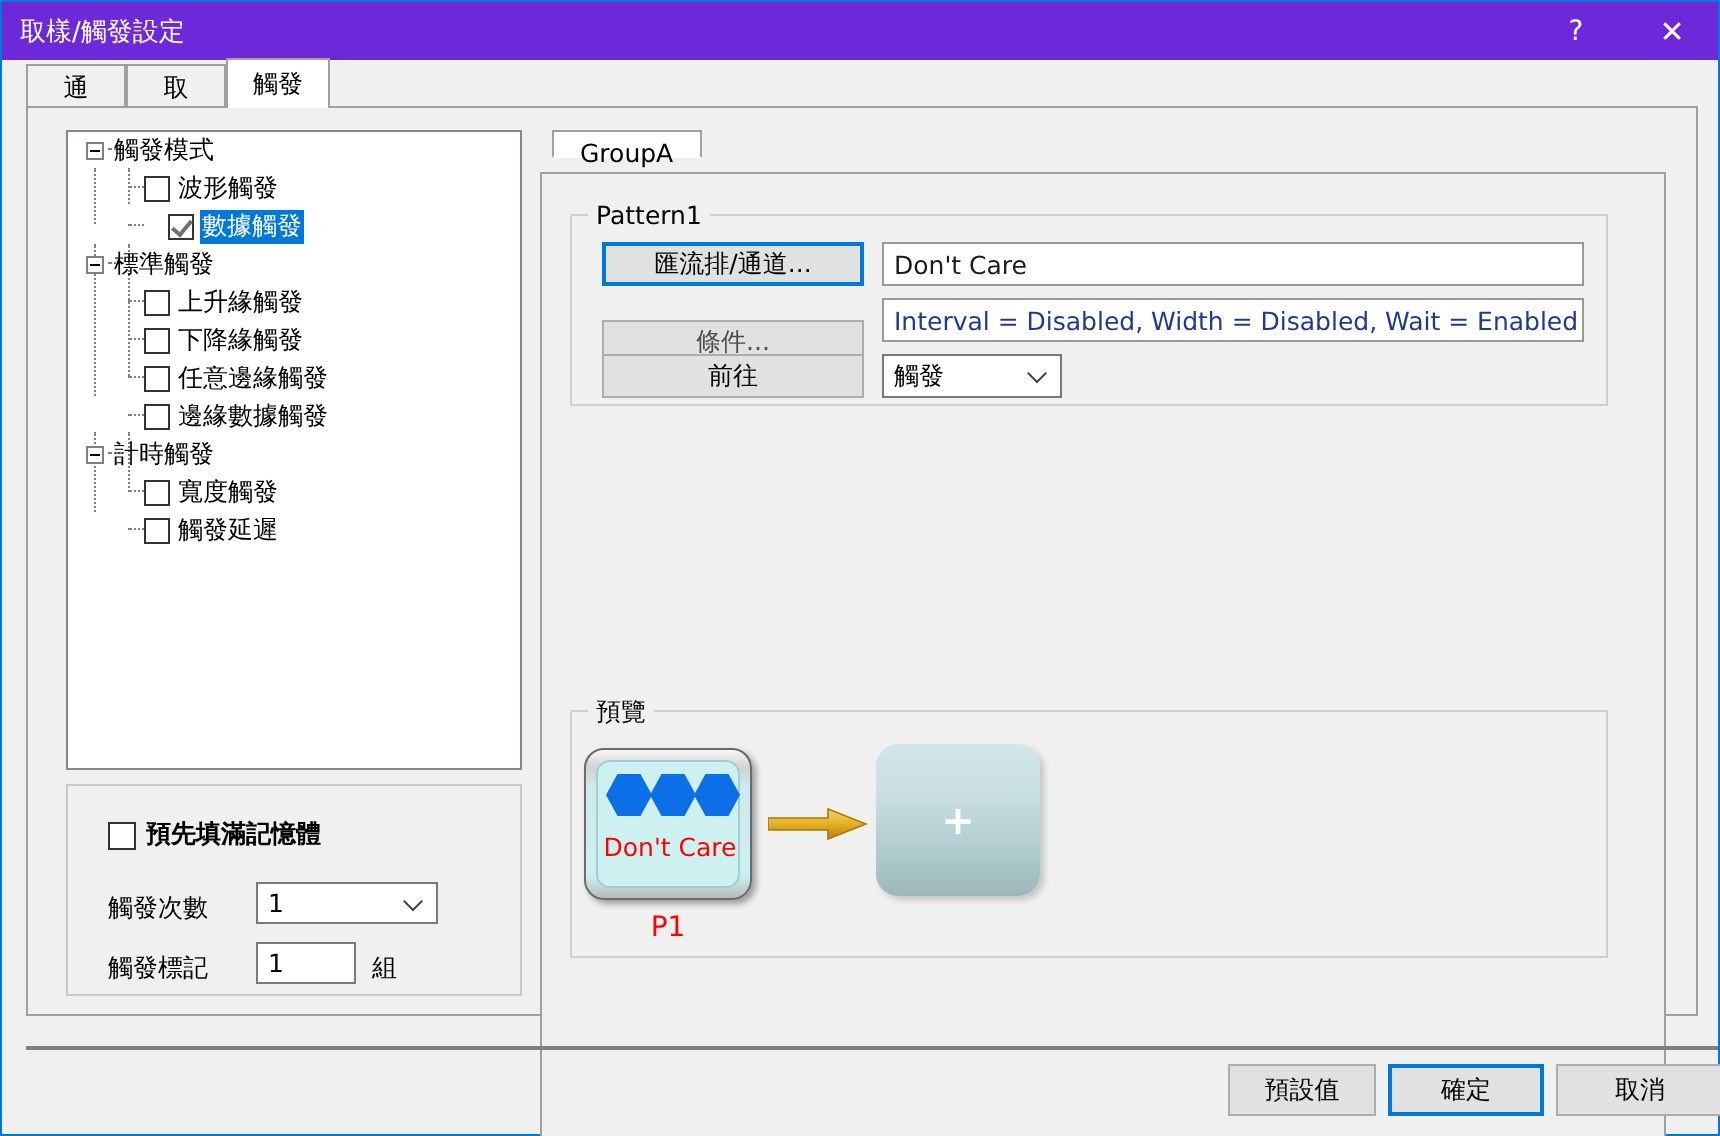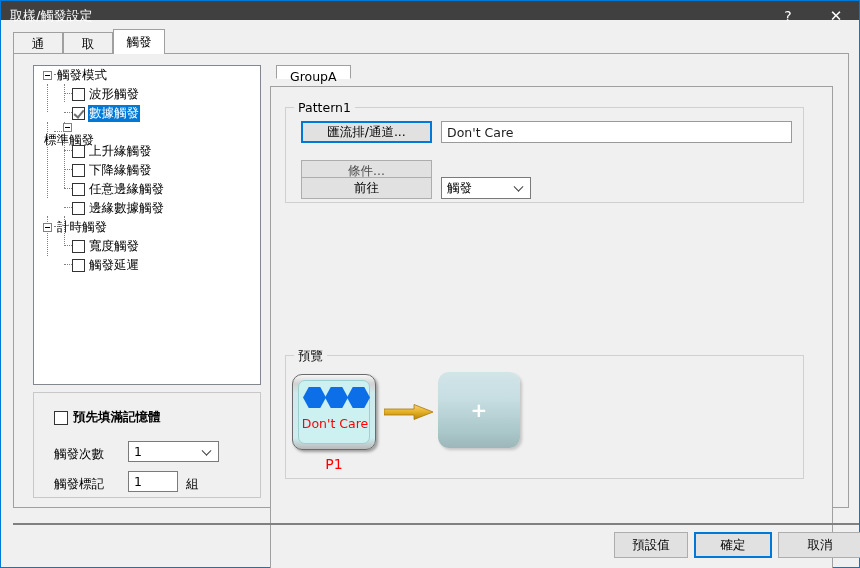--- a/index.html
+++ b/index.html
@@ -14,22 +14,22 @@
   #window {
     position: relative;
     width: 860px; height: 568px;
     background: #f0f0f0;
     border: 1px solid #0078d7;
   }
 
   
   #titlebar {
     position: absolute; left: 0; top: 0;
-    width: 858px; height: 19px;
-    background: #404040;
+    width: 858px; height: 29px;
+    background: #6d28d9;
     color: #ffffff;
   }
   #title-text {
     position: absolute; left: 9px; top: 6px;
     font-size: 13px;
     color: #ffffff;
     white-space: nowrap;
   }
   .titlebtn {
     position: absolute; top: 0;
@@ -369,26 +369,26 @@
       <div class="dotline-h" style="left:30px;top:198px;width:8px;"></div>
 
       <div class="tree-node" style="left:9px;top:0px;">
         <span class="expander"></span>
         <span class="tlabel">觸發模式</span>
       </div>
       <div class="tree-node" style="left:38px;top:19px;">
         <span class="tchk"></span>
         <span class="tlabel">波形觸發</span>
       </div>
-      <div class="tree-node" style="left:38px;top:38px;">
+      <div class="tree-node" style="left:50px;top:38px;">
         <span class="tchk checked"></span>
         <span class="tlabel sel">數據觸發</span>
       </div>
 
-      <div class="tree-node" style="left:9px;top:57px;flex-direction:column;">
+      <div class="tree-node" style="left:9px;top:57px;">
         <span class="expander"></span>
         <span class="tlabel">標準觸發</span>
       </div>
       <div class="tree-node" style="left:38px;top:76px;">
         <span class="tchk"></span>
         <span class="tlabel">上升緣觸發</span>
       </div>
       <div class="tree-node" style="left:38px;top:95px;">
         <span class="tchk"></span>
         <span class="tlabel">下降緣觸發</span>
@@ -442,20 +442,21 @@
 
       <div id="group-body">
 
         <div class="groupbox" style="left:14px;top:20px;width:519px;height:96px;">
           <span class="gb-title">Pattern1</span>
 
           <div class="btn focused" style="left:15px;top:13px;width:131px;height:22px;">匯流排/通道...</div>
           <div class="field" style="left:155px;top:13px;width:351px;height:22px;">Don't Care</div>
 
           <div class="btn disabledlook" style="left:15px;top:52px;width:131px;height:22px;">條件...</div>
+          <div class="field" style="left:155px;top:41px;width:351px;height:22px;color:#1f3a93;">Interval = Disabled, Width = Disabled, Wait = Enabled</div>
 
           <div class="btn" style="left:15px;top:69px;width:131px;height:22px;">前往</div>
           <div class="combo" style="left:155px;top:69px;width:90px;height:22px;">
             <span>觸發</span>
             <span class="chev"></span>
           </div>
         </div>
 
         <div class="groupbox" style="left:14px;top:268px;width:519px;height:124px;">
           <span class="gb-title">預覽</span>

